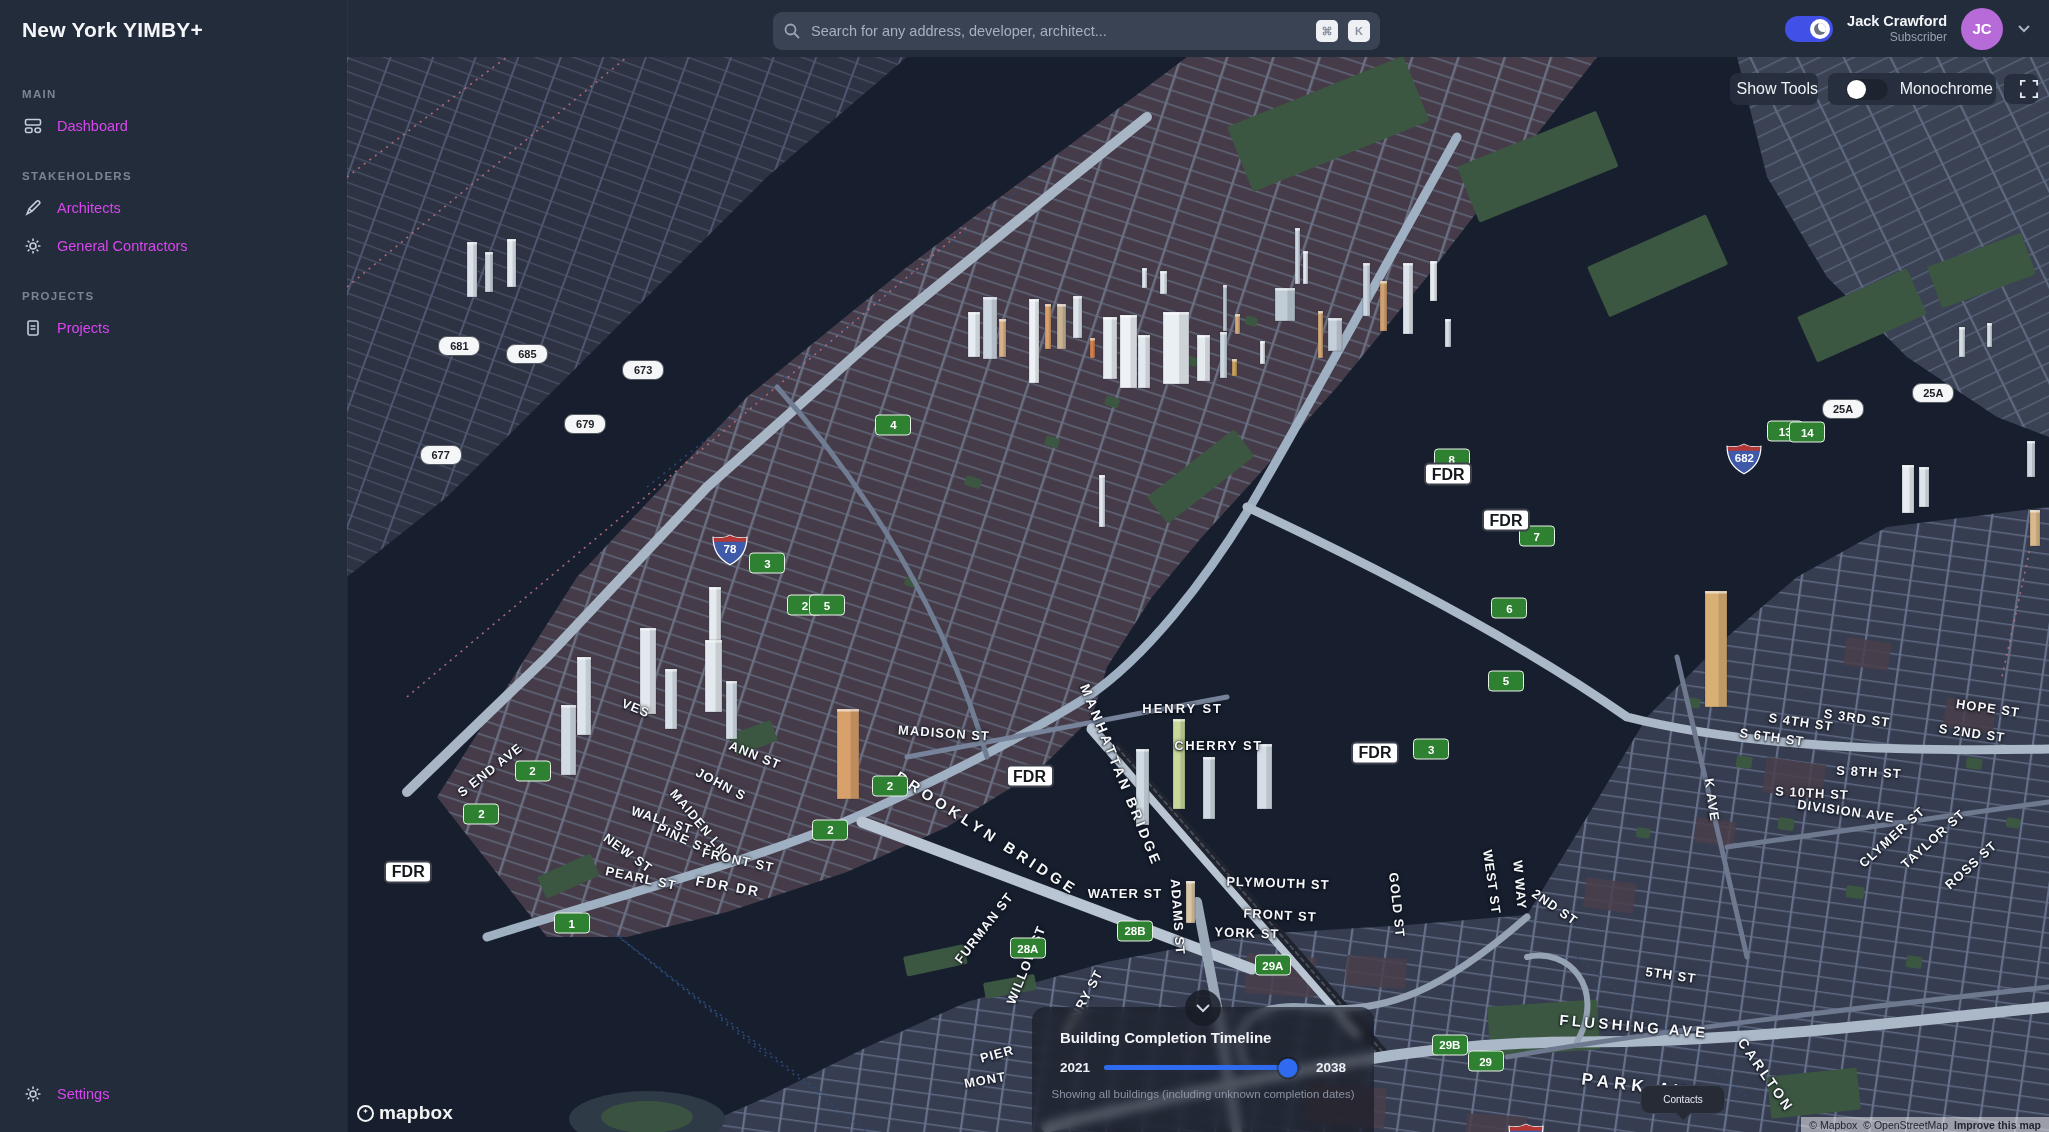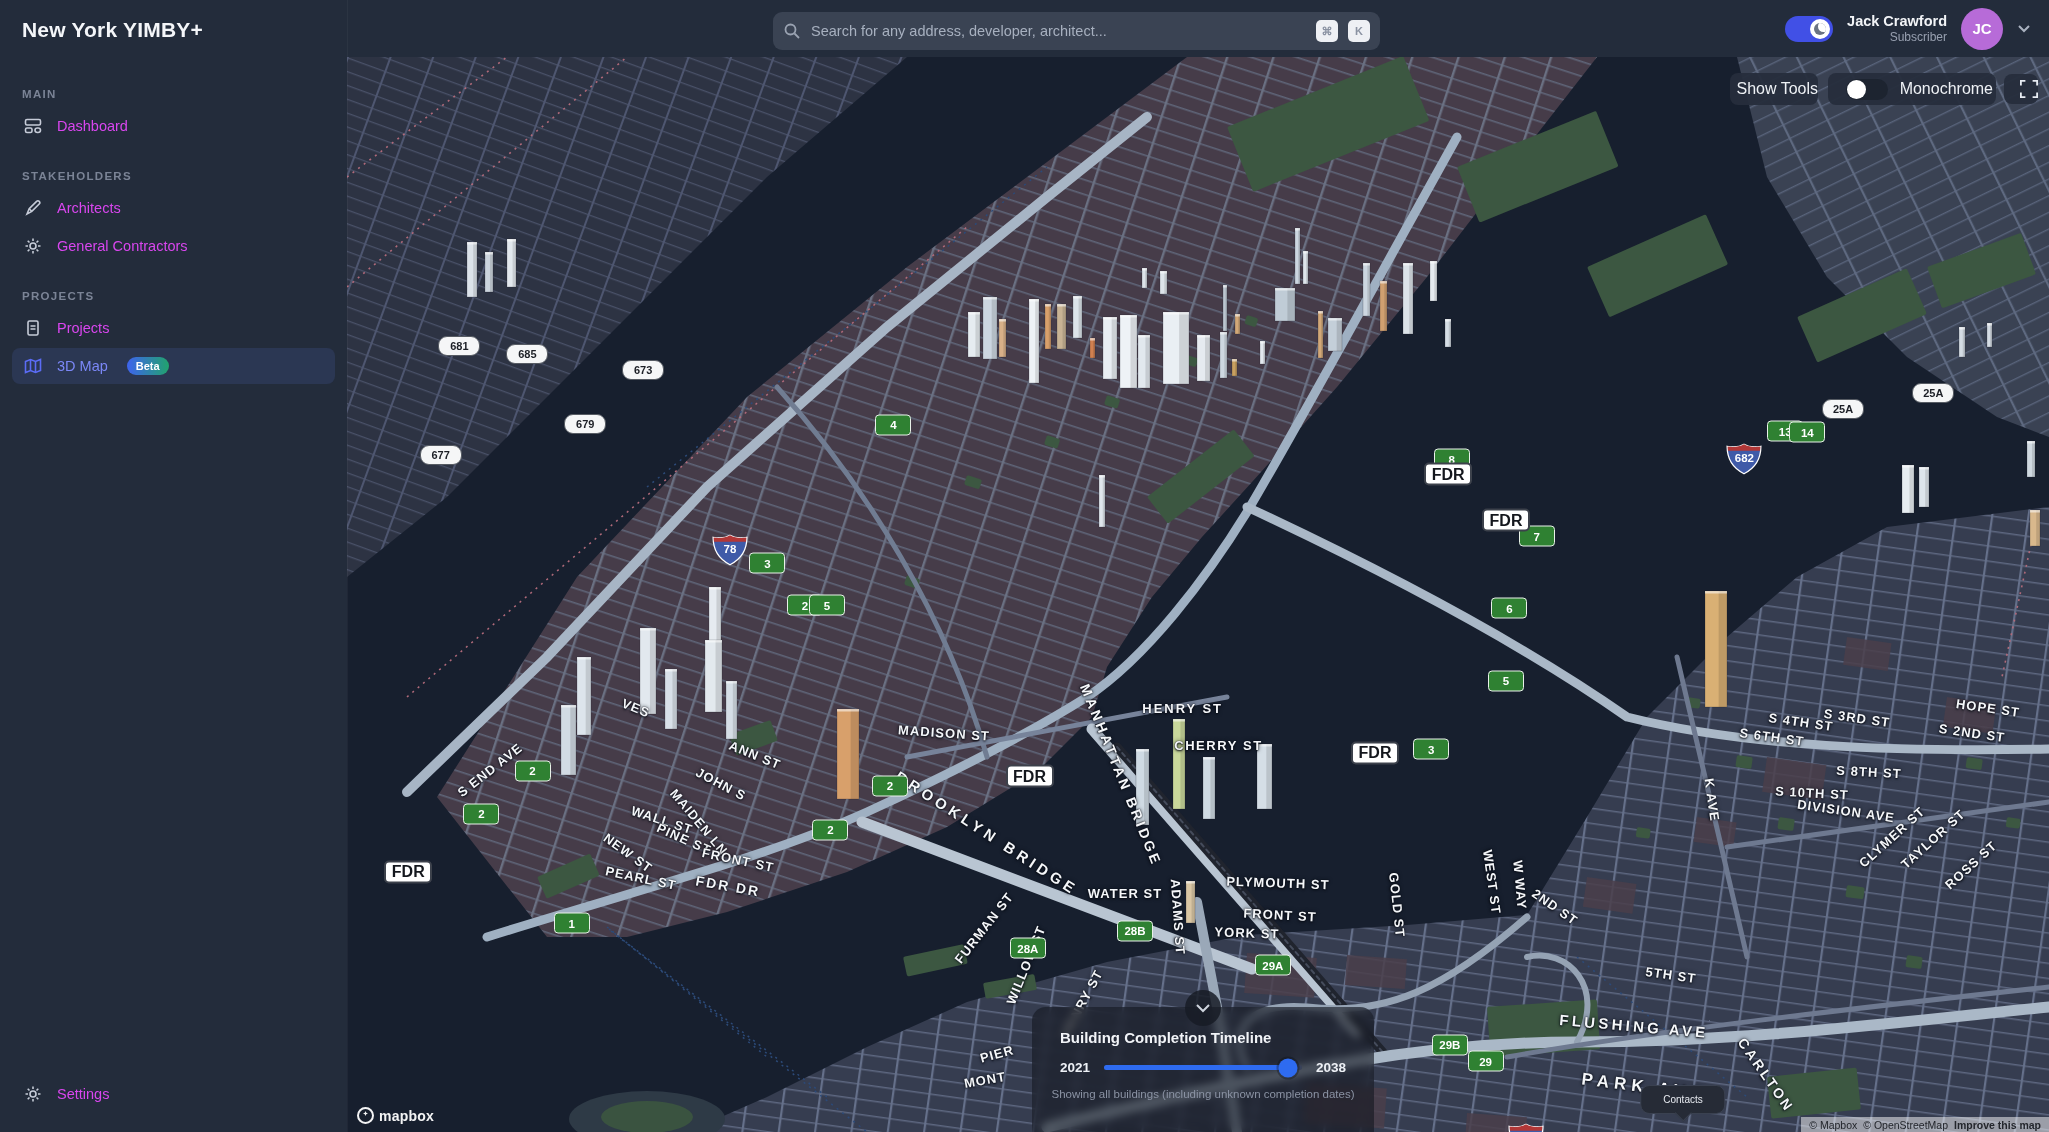--- a/index.html
+++ b/index.html
@@ -77,21 +77,21 @@
   #contacts-tip:after{content:"";position:absolute;left:50%;bottom:-6px;width:11px;height:11px;background:#262b36;
     border-right:1px solid #3a4150;border-bottom:1px solid #3a4150;transform:translateX(-50%) rotate(45deg);}
   
   #attr{position:absolute;right:0;bottom:0;height:15px;background:rgba(255,255,255,.5);display:flex;align-items:center;
     gap:6px;padding:0 8px;font-size:10.5px;color:#23262c;z-index:22;}
   #attr .bold{font-weight:bold;}
   #mb-logo{position:absolute;left:10px;bottom:8px;display:flex;align-items:center;gap:5px;z-index:22;opacity:.95;}
   #mb-logo .ring{width:17px;height:17px;border-radius:50%;border:2px solid #fff;box-sizing:border-box;position:relative;}
   #mb-logo .ring:after{content:"";position:absolute;left:4px;top:2px;width:5px;height:5px;background:#fff;
     clip-path:polygon(50% 0,65% 35%,100% 50%,65% 65%,50% 100%,35% 65%,0 50%,35% 35%);}
-  #mb-logo .wordmark{color:#fff;font-size:14px;font-weight:bold;letter-spacing:.2px;}
+  #mb-logo .wordmark{color:#fff;font-size:19px;font-weight:bold;letter-spacing:.2px;}
 </style>
 </head>
 <body>
 
 <div id="page">
 
   <div id="map">
     <svg class="base" width="1702" height="1075" viewBox="0 0 1702 1075">
       <defs>
         <pattern id="gridM" width="44" height="14" patternUnits="userSpaceOnUse" patternTransform="rotate(18)">
@@ -683,28 +683,20 @@
       </div>
 
       <div class="sec-label">PROJECTS</div>
       <div class="nav-item">
         <svg width="18" height="18" viewBox="0 0 18 18" fill="none" stroke="#c6ccd8" stroke-width="1.6">
           <rect x="4" y="2" width="10" height="14" rx="1.5"></rect>
             <path d="M6.5,7 h5 M6.5,10 h5"></path>
         </svg>
         <span>Projects</span>
       </div>
-      <div class="nav-item active">
-        <svg width="18" height="18" viewBox="0 0 18 18" fill="none" stroke="#5b6cf5" stroke-width="1.6">
-          <path d="M1.5,4.5 L6.5,2.5 L11.5,4.5 L16.5,2.5 V13.5 L11.5,15.5 L6.5,13.5 L1.5,15.5 Z"></path>
-            <path d="M6.5,2.5 V13.5 M11.5,4.5 V15.5"></path>
-        </svg>
-        <span>3D Map</span>
-        <span class="badge-beta">Beta</span>
-      </div>
     </div>
 
     <div id="settings-row">
       <div class="nav-item">
         <svg width="18" height="18" viewBox="0 0 18 18" fill="none" stroke="#c6ccd8" stroke-width="1.6">
           <circle cx="9" cy="9" r="3"></circle>
             <path d="M9,1.5 V4 M9,14 V16.5 M1.5,9 H4 M14,9 H16.5 M3.7,3.7 L5.5,5.5 M12.5,12.5 L14.3,14.3 M14.3,3.7 L12.5,5.5 M5.5,12.5 L3.7,14.3"></path>
         </svg>
         <span>Settings</span>
       </div>

